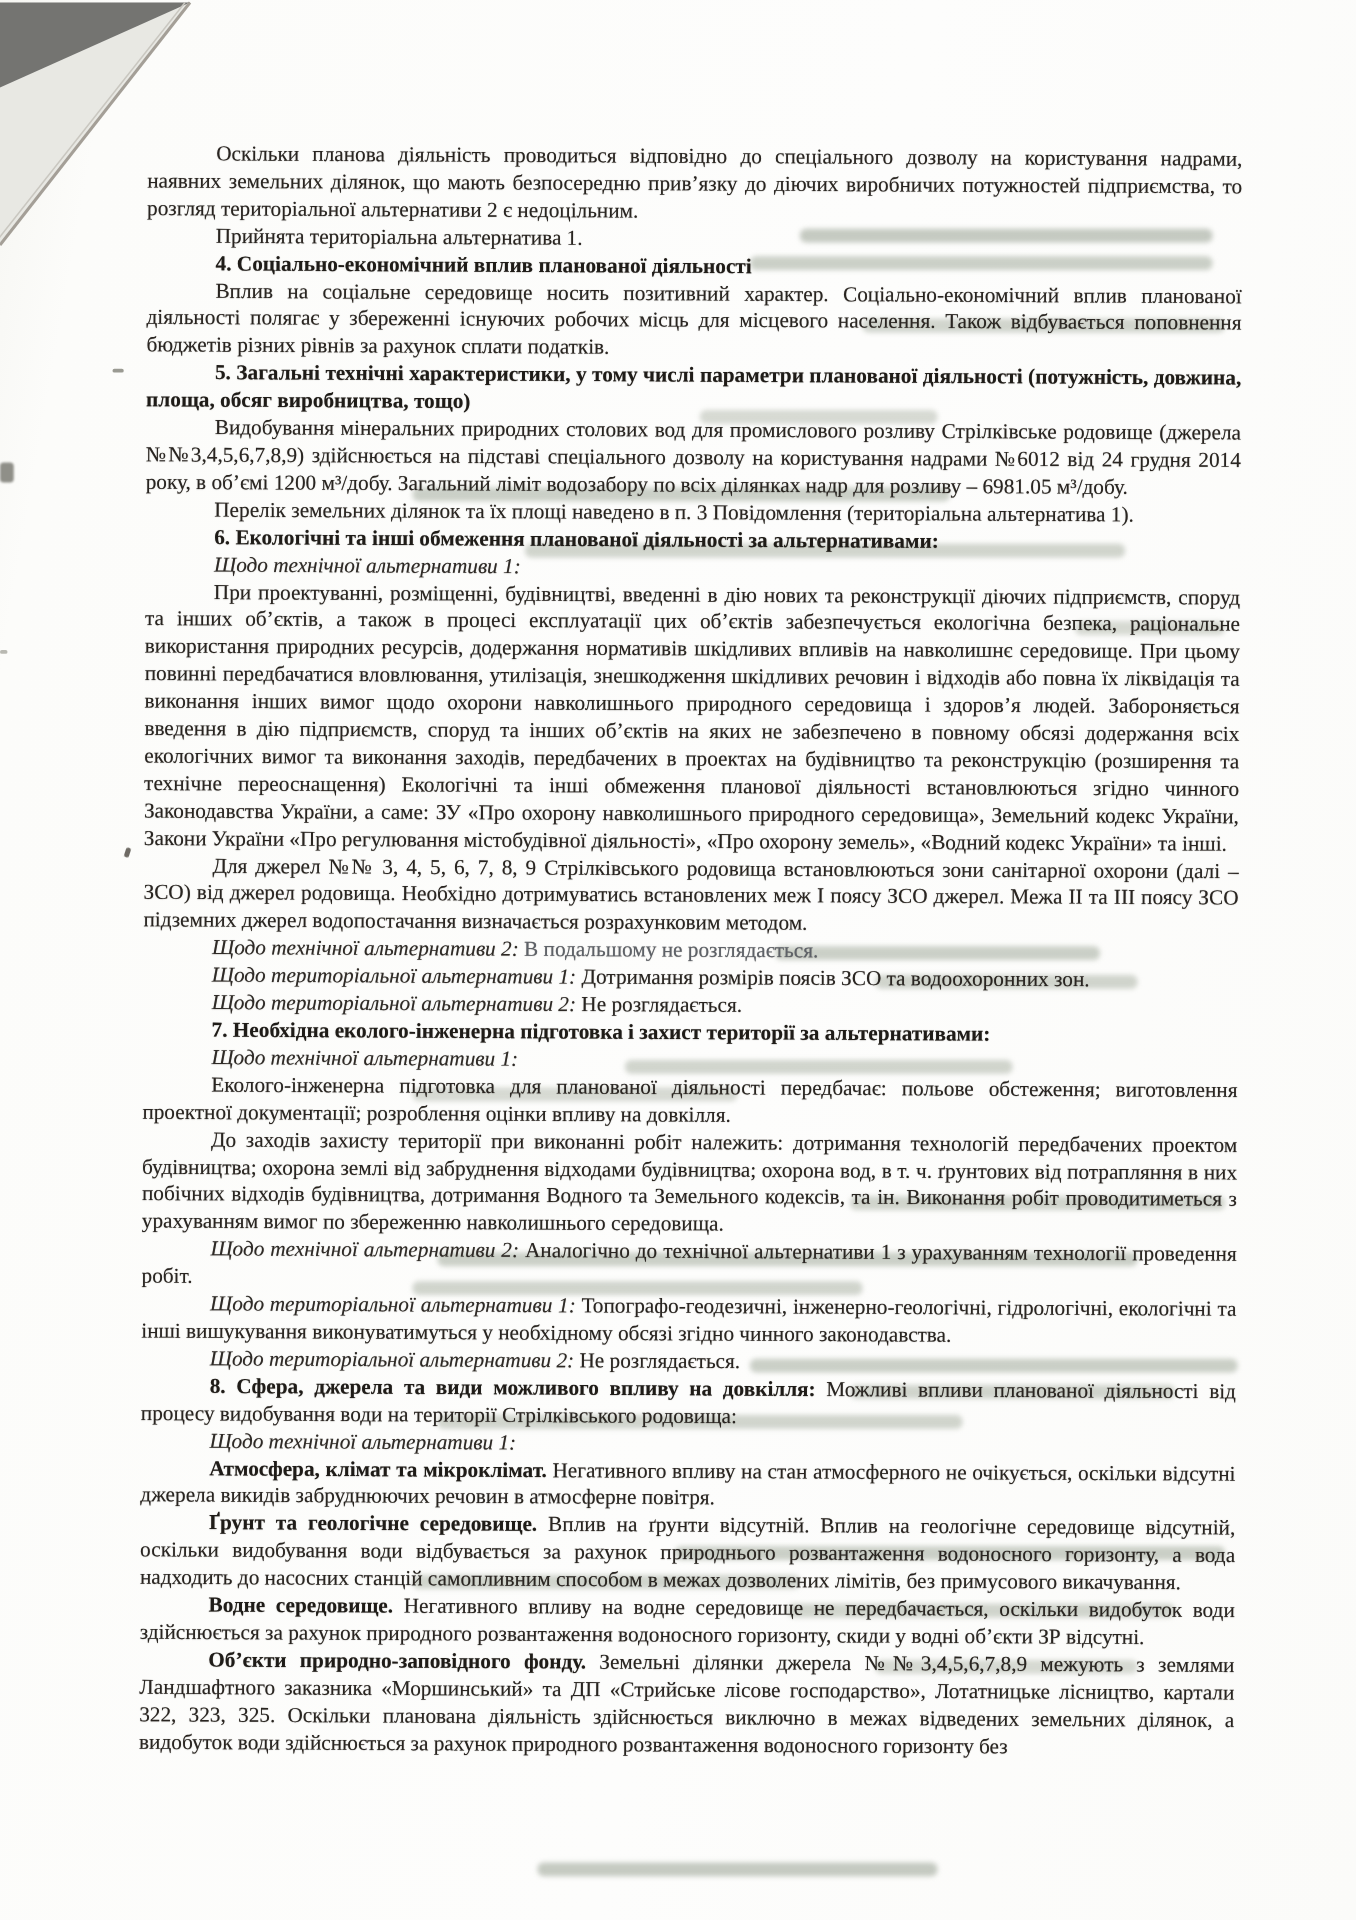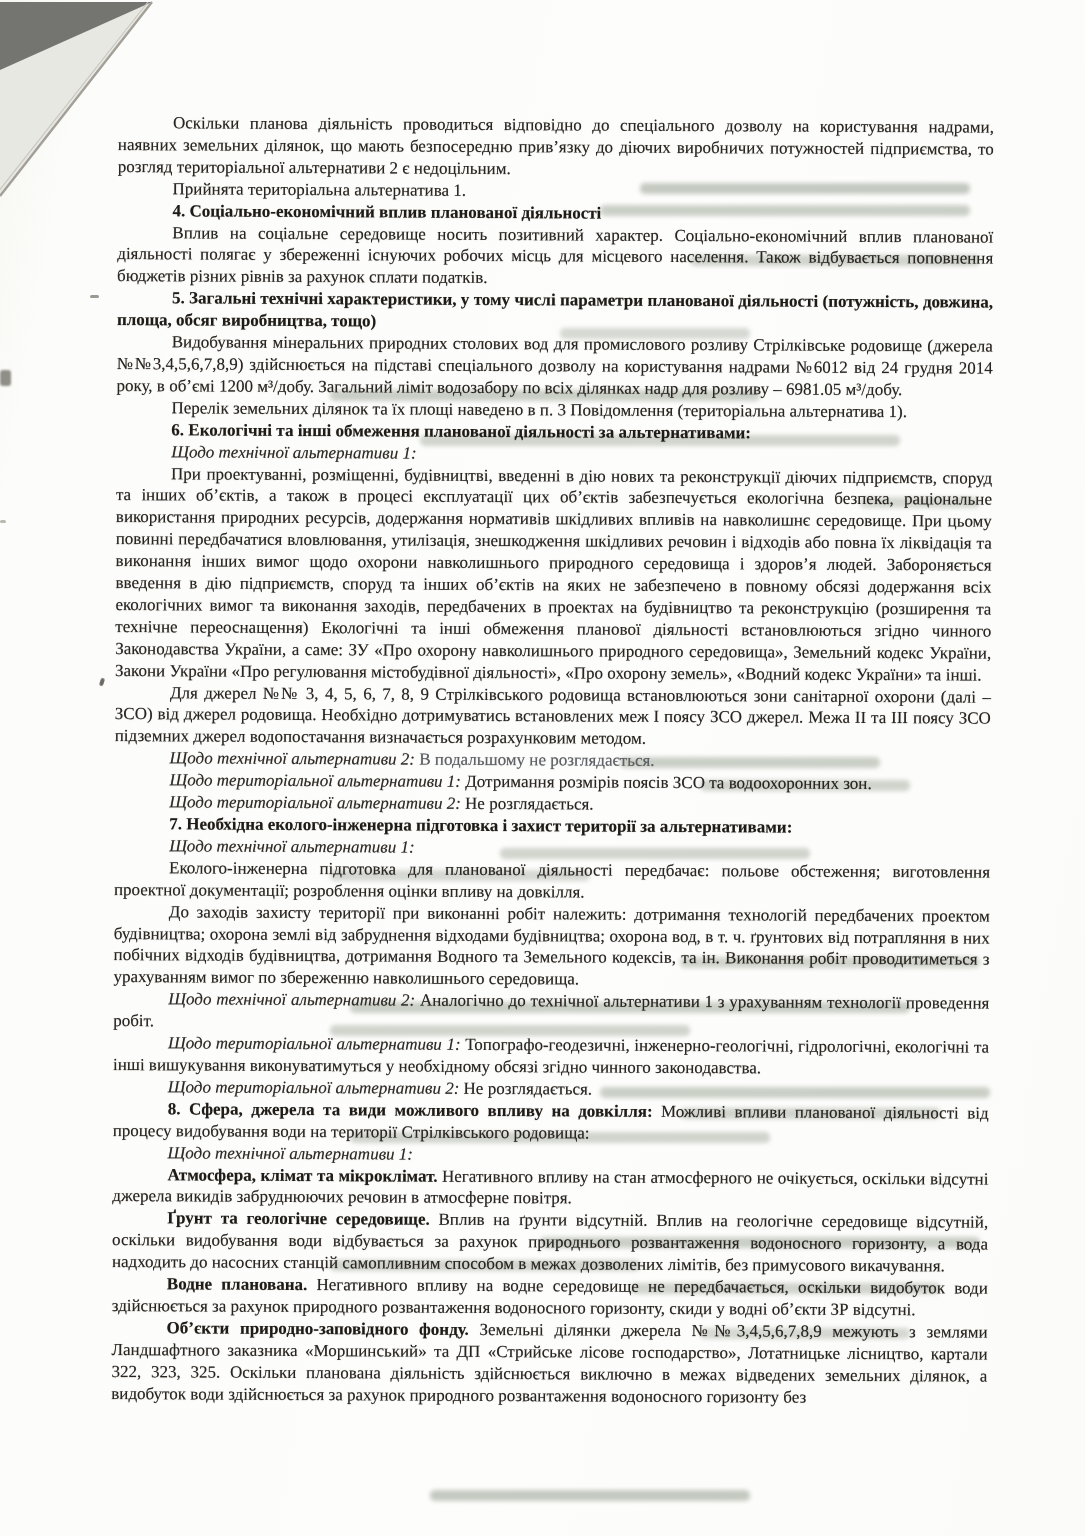--- a/index.html
+++ b/index.html
@@ -98,17 +98,17 @@
     <p class="p it">Щодо технічної альтернативи 1:</p>
     <p class="p">Еколого-інженерна підготовка для планованої діяльності передбачає: польове обстеження; виготовлення проектної документації; розроблення оцінки впливу на довкілля.</p>
     <p class="p">До заходів захисту території при виконанні робіт належить: дотримання технологій передбачених проектом будівництва; охорона землі від забруднення відходами будівництва; охорона вод, в т. ч. ґрунтових від потрапляння в них побічних відходів будівництва, дотримання Водного та Земельного кодексів, та ін. Виконання робіт проводитиметься з урахуванням вимог по збереженню навколишнього середовища.</p>
     <p class="p"><span class="it">Щодо технічної альтернативи 2:</span><span> Аналогічно до технічної альтернативи 1 з урахуванням технології проведення робіт.</span></p>
     <p class="p"><span class="it">Щодо територіальної альтернативи 1:</span><span> Топографо-геодезичні, інженерно-геологічні, гідрологічні, екологічні та інші вишукування виконуватимуться у необхідному обсязі згідно чинного законодавства.</span></p>
     <p class="p"><span class="it">Щодо територіальної альтернативи 2:</span><span> Не розглядається.</span></p>
     <p class="p"><span class="lead-b">8. Сфера, джерела та види можливого впливу на довкілля:</span><span> Можливі впливи планованої діяльності від процесу видобування води на території Стрілківського родовища:</span></p>
     <p class="p it">Щодо технічної альтернативи 1:</p>
     <p class="p"><span class="lead-b">Атмосфера, клімат та мікроклімат.</span><span> Негативного впливу на стан атмосферного не очікується, оскільки відсутні джерела викидів забруднюючих речовин в атмосферне повітря.</span></p>
     <p class="p"><span class="lead-b">Ґрунт та геологічне середовище.</span><span> Вплив на ґрунти відсутній. Вплив на геологічне середовище відсутній, оскільки видобування води відбувається за рахунок природнього розвантаження водоносного горизонту, а вода надходить до насосних станцій самопливним способом в межах дозволених лімітів, без примусового викачування.</span></p>
-    <p class="p"><span class="lead-b">Водне планована.</span><span> Негативного впливу на водне середовище не передбачається, оскільки видобуток води здійснюється за рахунок природного розвантаження водоносного горизонту, скиди у водні об’єкти ЗР відсутні.</span></p>
+    <p class="p"><span class="lead-b">Водне середовище.</span><span> Негативного впливу на водне середовище не передбачається, оскільки видобуток води здійснюється за рахунок природного розвантаження водоносного горизонту, скиди у водні об’єкти ЗР відсутні.</span></p>
     <p class="p"><span class="lead-b">Об’єкти природно-заповідного фонду.</span><span> Земельні ділянки джерела №№3,4,5,6,7,8,9 межують з землями Ландшафтного заказника «Моршинський» та ДП «Стрийське лісове господарство», Лотатницьке лісництво, картали 322, 323, 325. Оскільки планована діяльність здійснюється виключно в межах відведених земельних ділянок, а видобуток води здійснюється за рахунок природного розвантаження водоносного горизонту без</span></p>
   </div>
 
 </div>
 
 </body></html>

